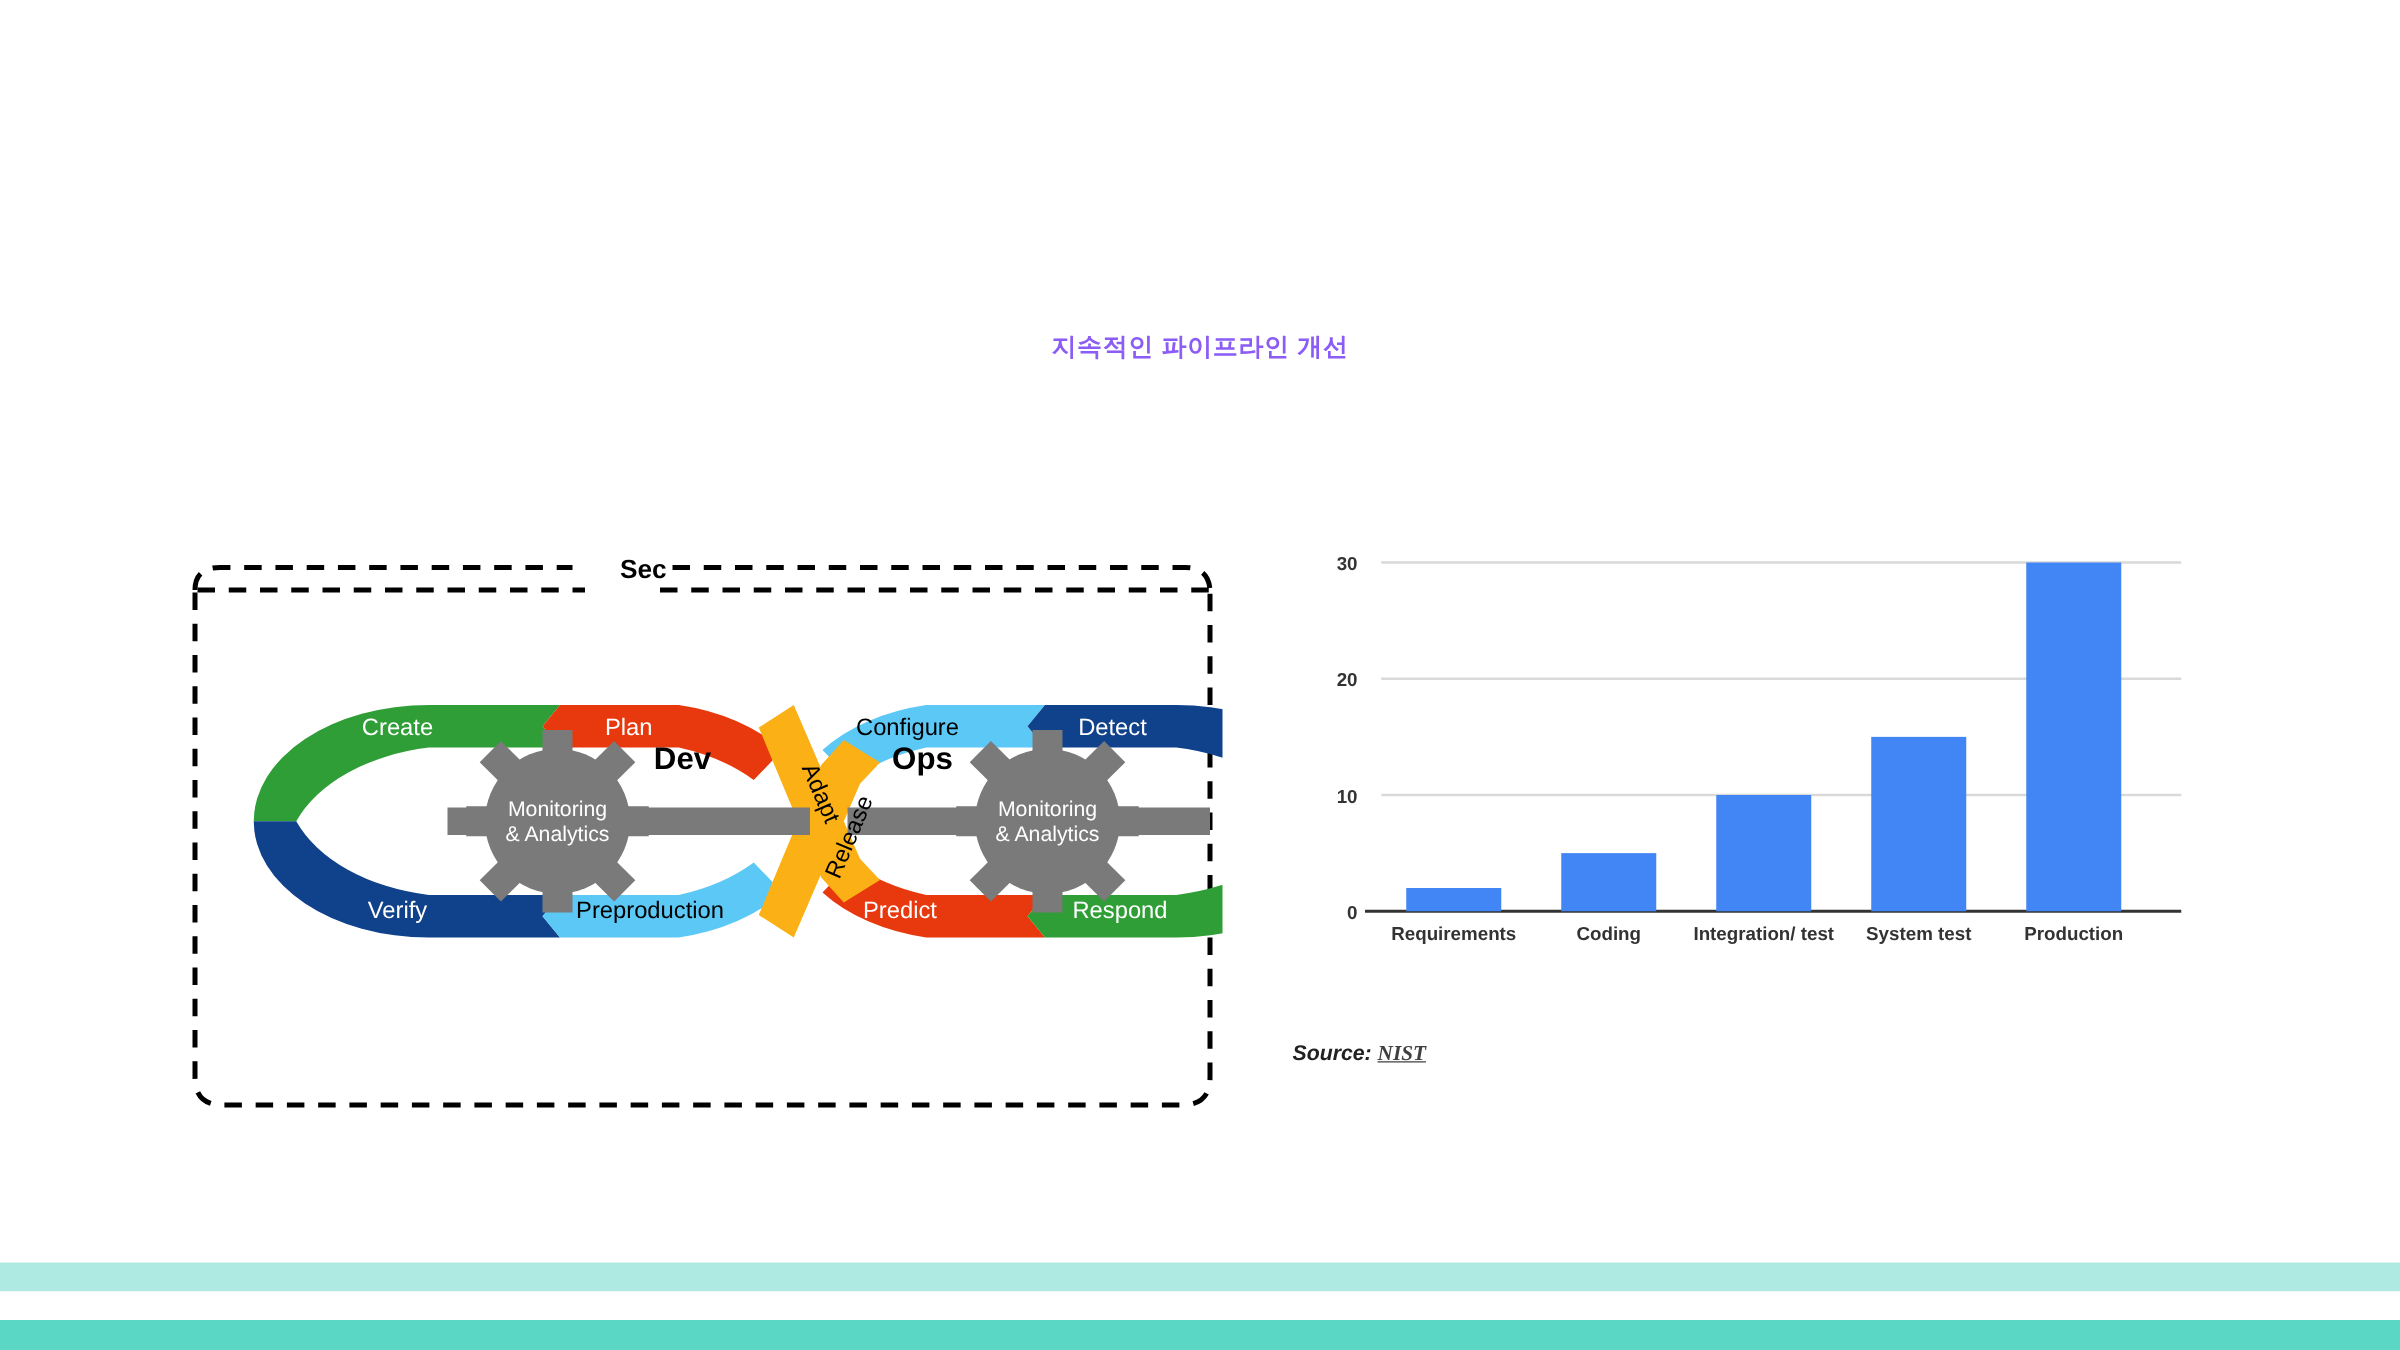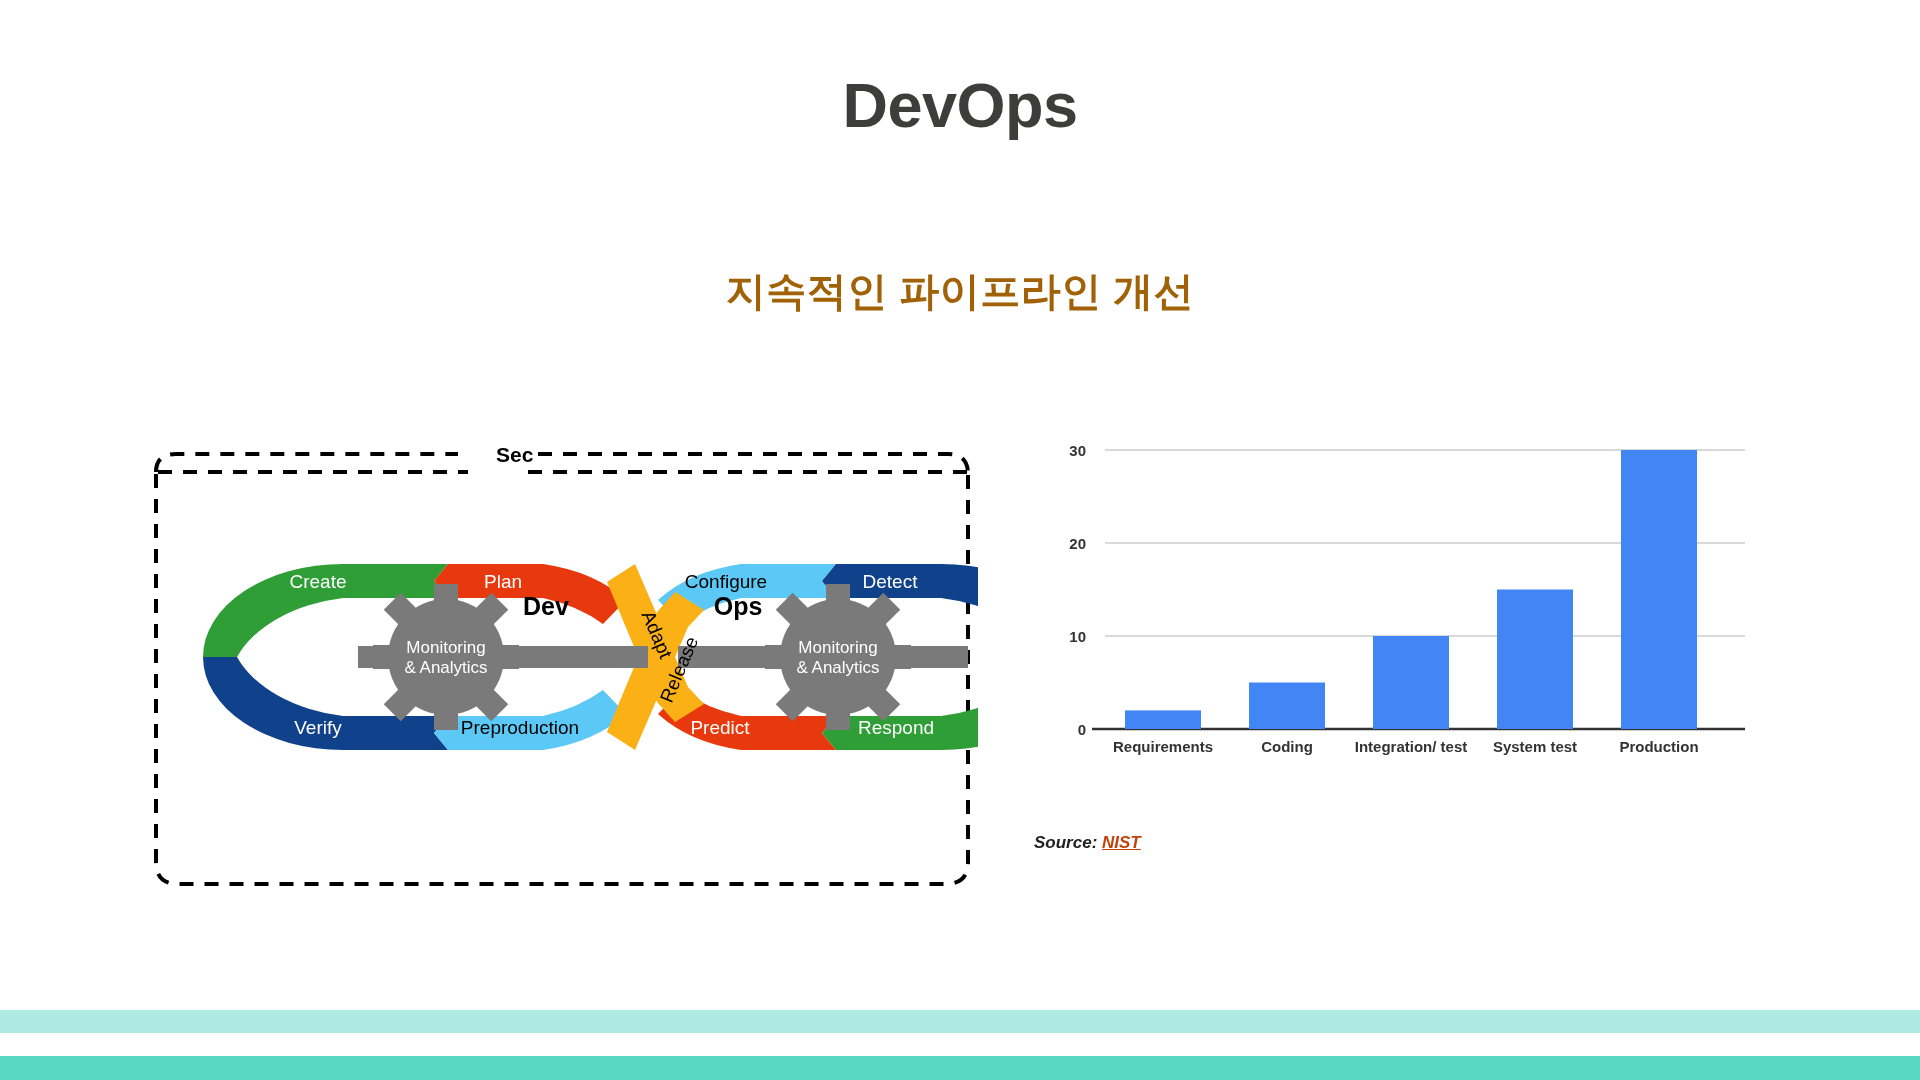--- a/index.html
+++ b/index.html
@@ -16,54 +16,53 @@
     position: absolute; left: 0; top: 72px; width: 1920px;
     text-align: center;
   }
   .title-line {
     font-size: 63px; font-weight: bold; color: #3d3d3c;
     line-height: 1.07; letter-spacing: -0.5px;
   }
   .subtitle {
     position: absolute; left: 0; top: 264px; width: 1920px;
     text-align: center;
-    font-size: 40px; font-weight: bold; color: #a16207;
+    font-size: 20px; font-weight: bold; color: #8b5cf6;
     letter-spacing: 0.5px;
   }
 
   
   .loop-wrap { position: absolute; left: 148px; top: 432px; width: 830px; height: 460px; }
   .loop-svg { display: block; }
 
   
   .chart-wrap { position: absolute; left: 1030px; top: 430px; width: 730px; height: 420px; font-weight: bold; }
   .chart-svg { display: block; }
   .source-line {
     position: absolute; left: 1034px; top: 833px;
     font-size: 17px; font-style: italic; font-weight: bold; color: #222;
   }
-  .source-link { text-decoration: underline; color: #c2410c; }
+  .source-link { text-decoration: underline; color: #404040; font-family: Liberation Serif, serif; }
 
   
   .deco-bar-1 {
     position: absolute; left: 0; top: 1010px; width: 1920px; height: 23px;
     background: #aeeae1;
   }
   .deco-bar-2 {
     position: absolute; left: 0; top: 1056px; width: 1920px; height: 24px;
     background: #5bd7c6;
   }
 </style>
 </head>
 <body>
 
 <div class="slide">
 
   <div class="title-block">
-    <div class="title-line">DevOps</div>
   </div>
   <div class="subtitle">지속적인 파이프라인 개선</div>
 
   <div class="loop-wrap">
     <svg class="loop-svg" width="830" height="460" viewBox="0 0 830 460" xmlns="http://www.w3.org/2000/svg">
 
       <g>
         <path d="M 10 40 L 320 40 M 380 40 L 800 40 L 820 40" fill="none" stroke="#000" stroke-width="4" stroke-dasharray="14 11" stroke-linecap="butt"></path>
         <path d="M 8 40 Q 8 22 28 22 L 310 22 M 390 22 L 800 22 Q 820 22 820 42" fill="none" stroke="#000" stroke-width="4" stroke-dasharray="14 11"></path>
         <path d="M 8 42 L 8 430 Q 8 452 30 452 L 798 452 Q 820 452 820 430 L 820 42" fill="none" stroke="#000" stroke-width="4" stroke-dasharray="14 11"></path>

